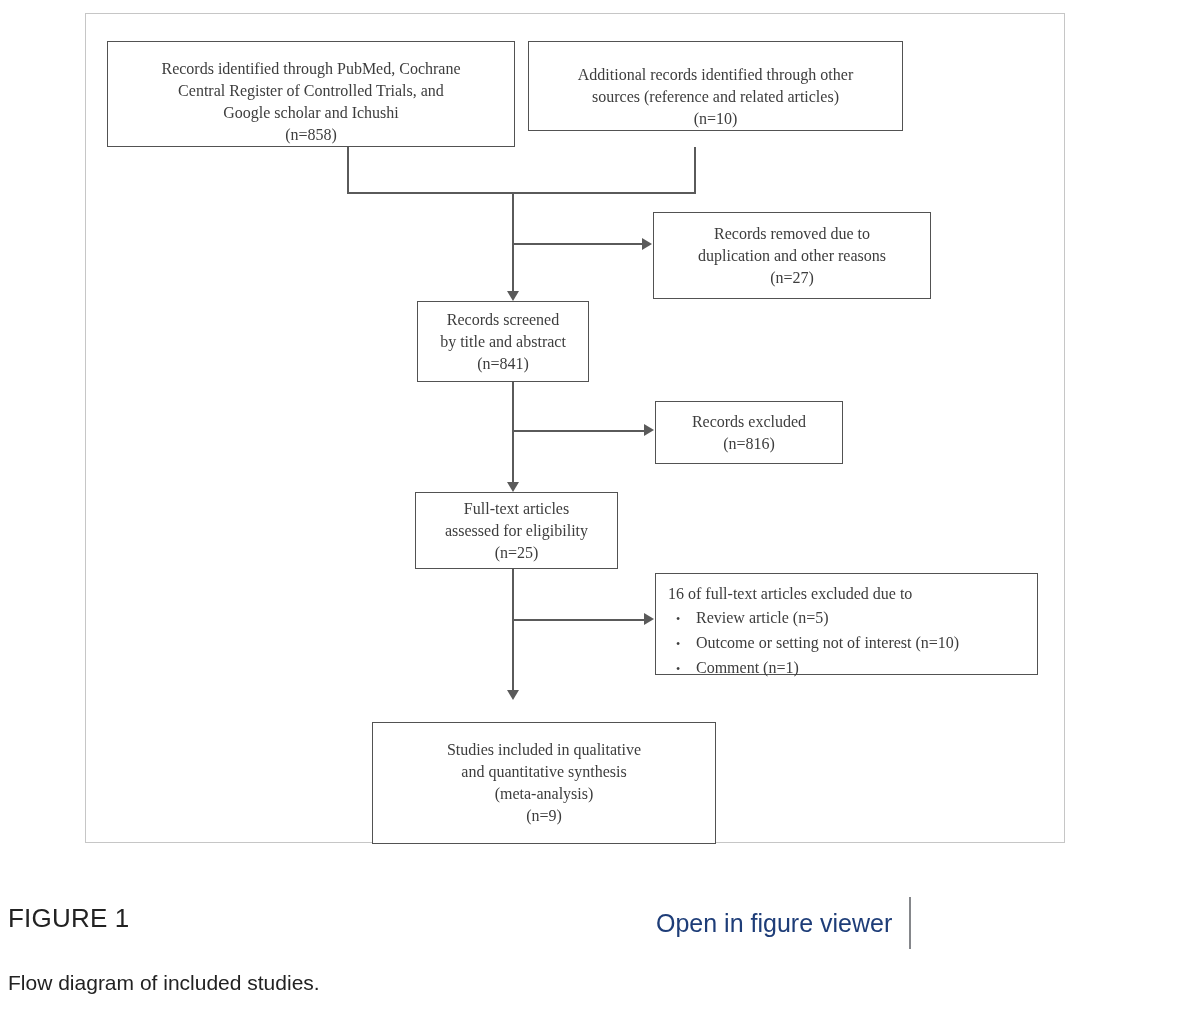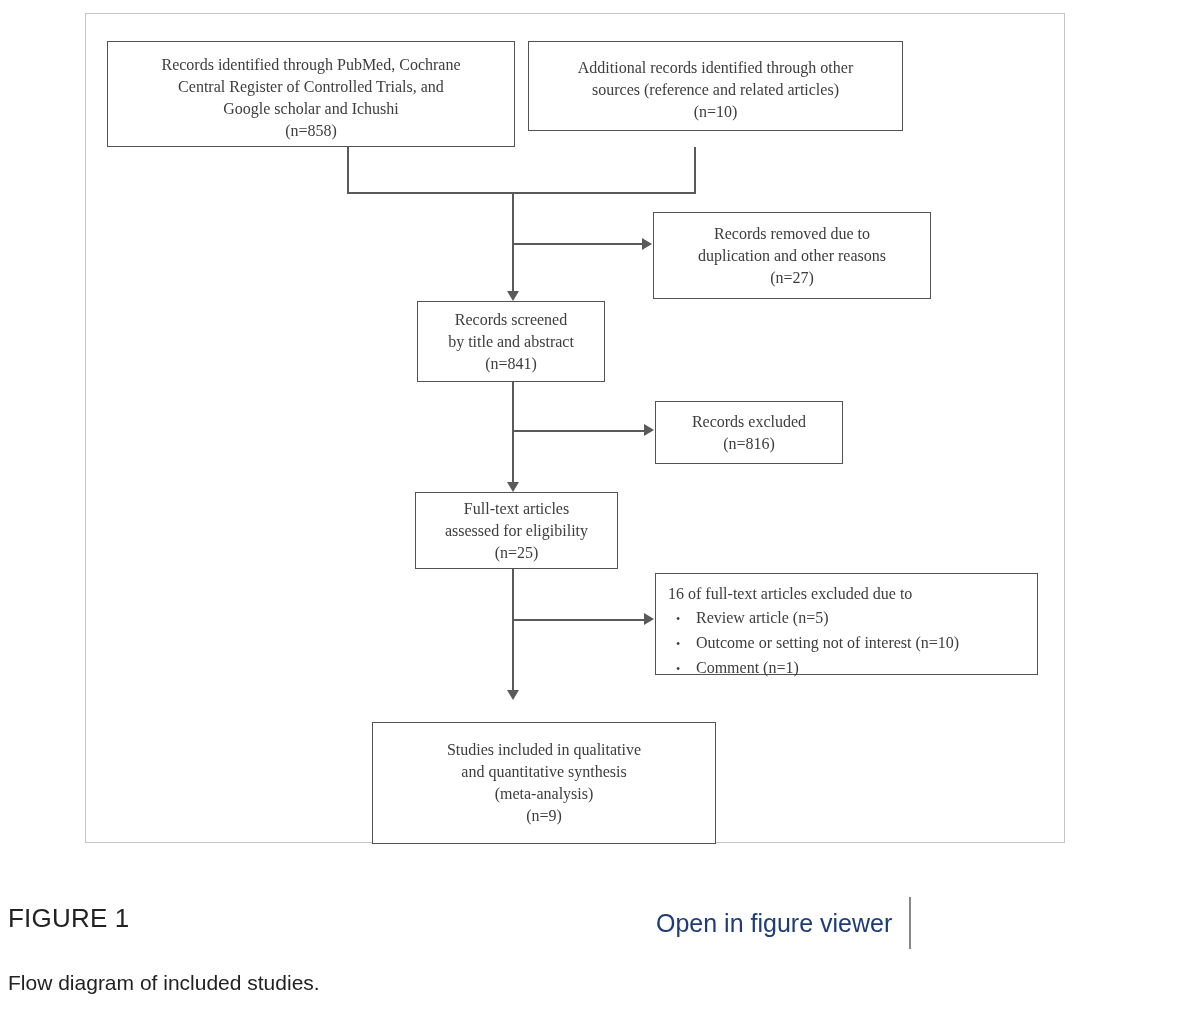--- a/index.html
+++ b/index.html
@@ -28,21 +28,21 @@
     font-family: "Liberation Serif", "DejaVu Serif", serif;
     font-size: 16px;
     line-height: 22px;
     color: #3d3d3d;
     text-align: center;
     display: flex;
     align-items: center;
     justify-content: center;
   }
   .fc-box .txt { white-space: pre-line; }
-  .top-align { align-items: center; padding-top: 7px; }
+  .top-align { align-items: flex-end; padding-top: 7px; }
   
   .box7 {
     display: block;
     text-align: left;
     padding: 8px 12px 8px 12px;
     line-height: 24px;
   }
   .b7-row { display: flex; align-items: baseline; }
   .bullet-dot {
     font-size: 12px;
@@ -121,21 +121,21 @@
 sources (reference and related articles)
 (n=10)</span>
   </div>
 
   <div class="fc-box" style="left:653px; top:212px; width:278px; height:87px;">
     <span class="txt">Records removed due to
 duplication and other reasons
 (n=27)</span>
   </div>
 
-  <div class="fc-box" style="left:417px; top:301px; width:188px; height:81px;">
+  <div class="fc-box" style="left:417px; top:301px; width:172px; height:81px;">
     <span class="txt">Records screened
 by title and abstract
 (n=841)</span>
   </div>
 
   <div class="fc-box" style="left:655px; top:401px; width:188px; height:63px;">
     <span class="txt">Records excluded
 (n=816)</span>
   </div>
 

